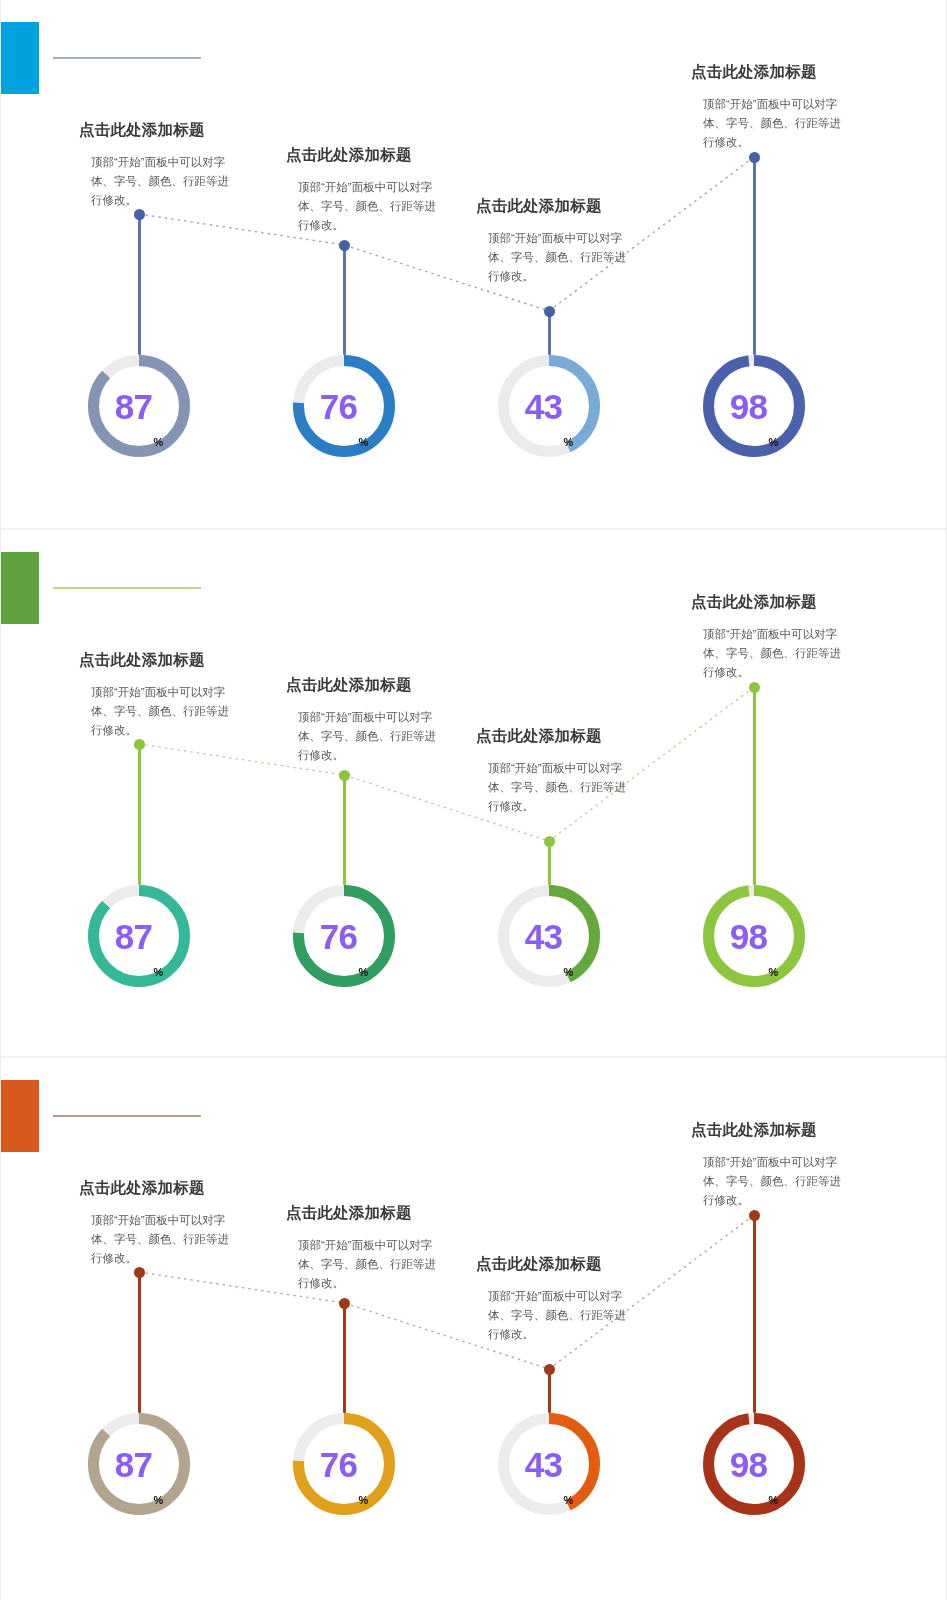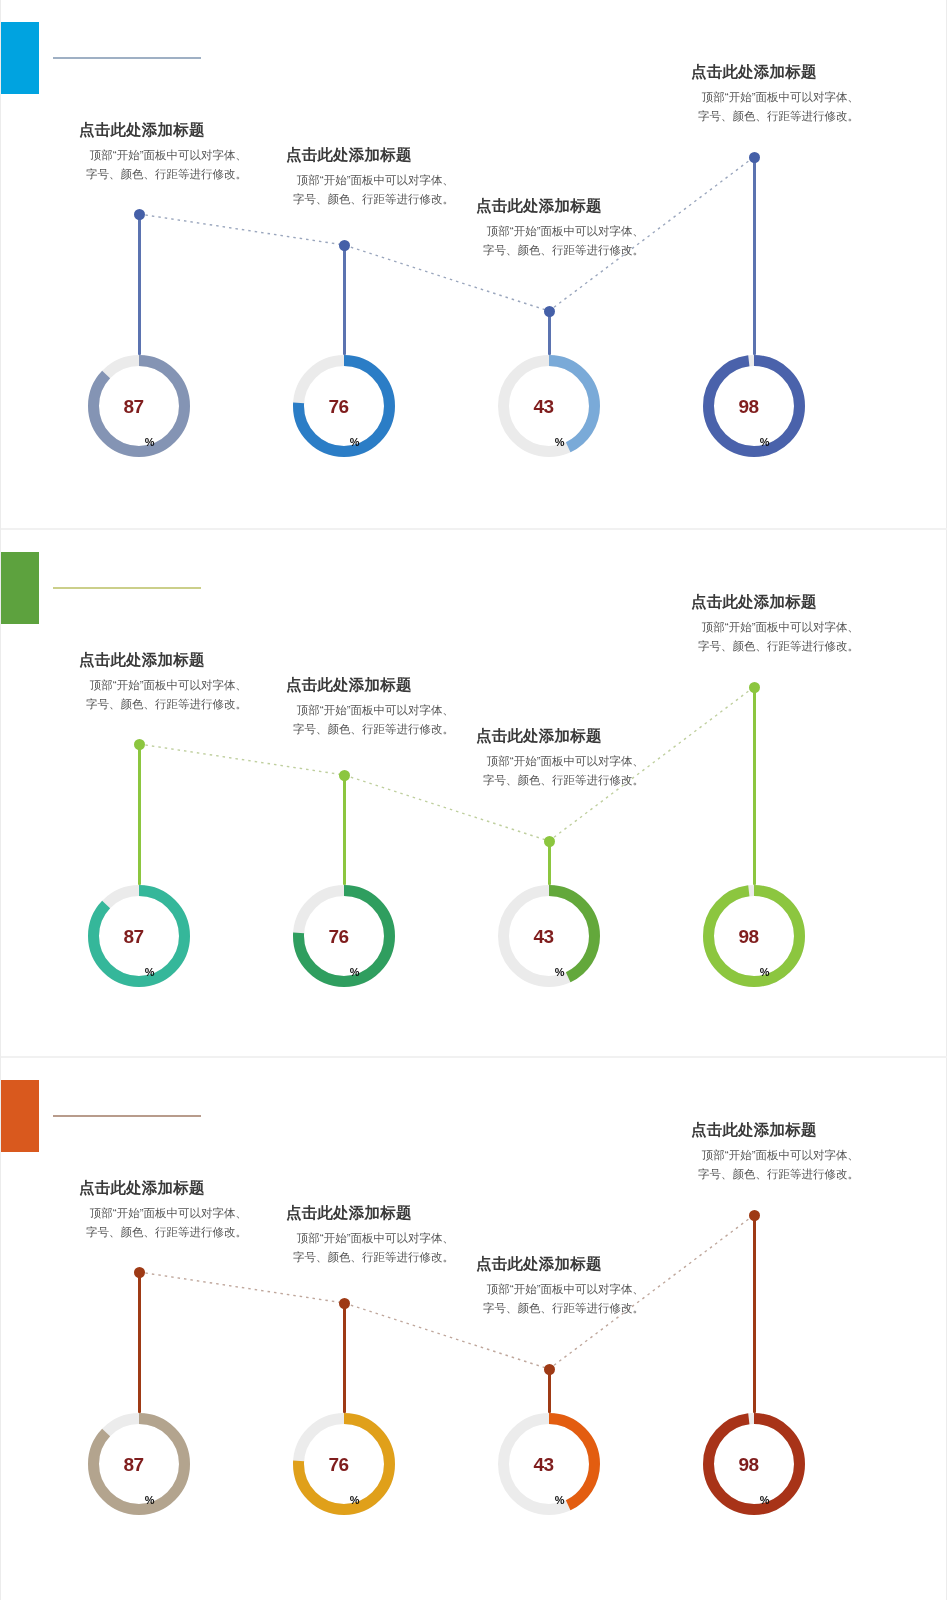--- a/index.html
+++ b/index.html
@@ -73,22 +73,21 @@
     font-weight: bold;
     color: #3a3a3a;
     letter-spacing: 0.2px;
     margin: 0 0 5px 0;
     white-space: nowrap;
   }
   .label .lbl-desc {
     font-size: 11.5px;
     line-height: 1.65;
     color: #555;
-    margin: 0;
-    text-align: right;
+    margin: 12px;
   }
 
   
   .stem {
     position: absolute;
     width: 3px;
     border-radius: 1px;
   }
   .node {
     position: absolute;
@@ -107,22 +106,22 @@
   .donut .val {
     position: absolute;
     left: 0; top: 0;
     width: 102px; height: 102px;
     display: flex;
     align-items: center;
     justify-content: center;
     font-weight: bold;
   }
   .donut .num {
-    font-size: 19px;
-    color: #7f1d1d;
+    font-size: 35px;
+    color: #8b5cf6;
     letter-spacing: -0.5px;
     line-height: 1;
   }
   .donut .pct {
     font-size: 11px;
     color: #111;
     align-self: flex-end;
     margin-bottom: 9px;
     margin-left: 1px;
     font-weight: bold;

